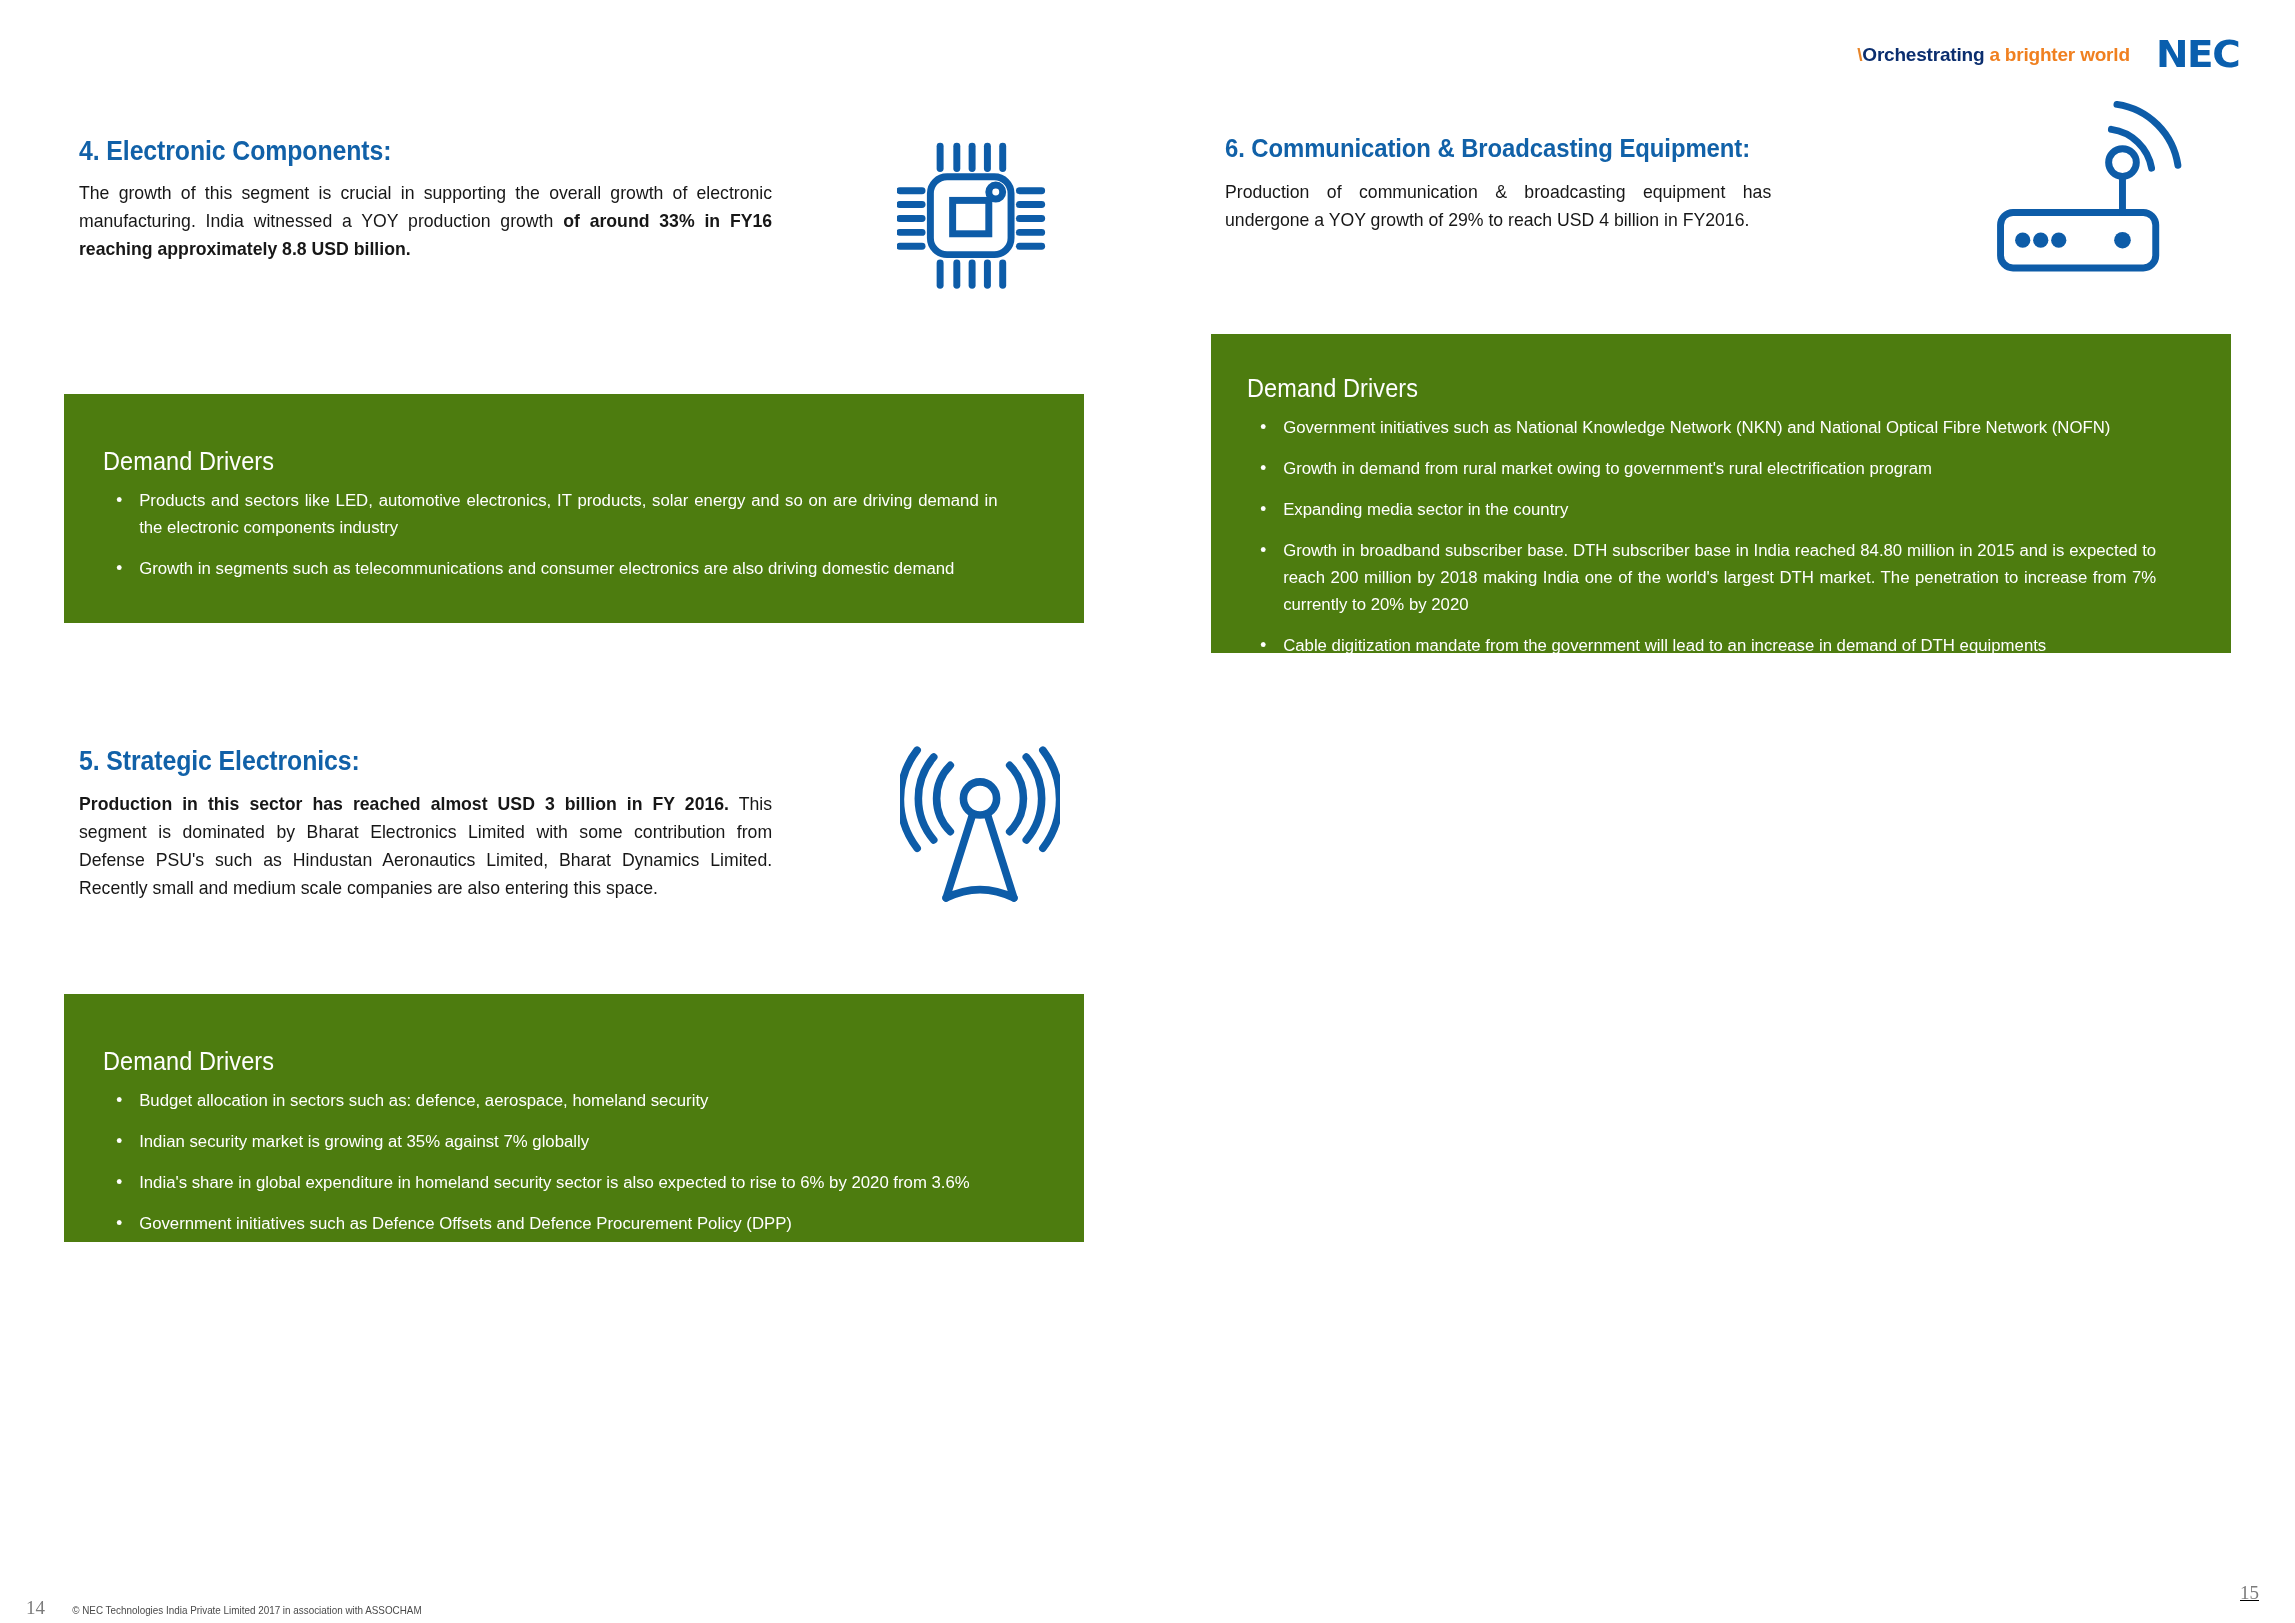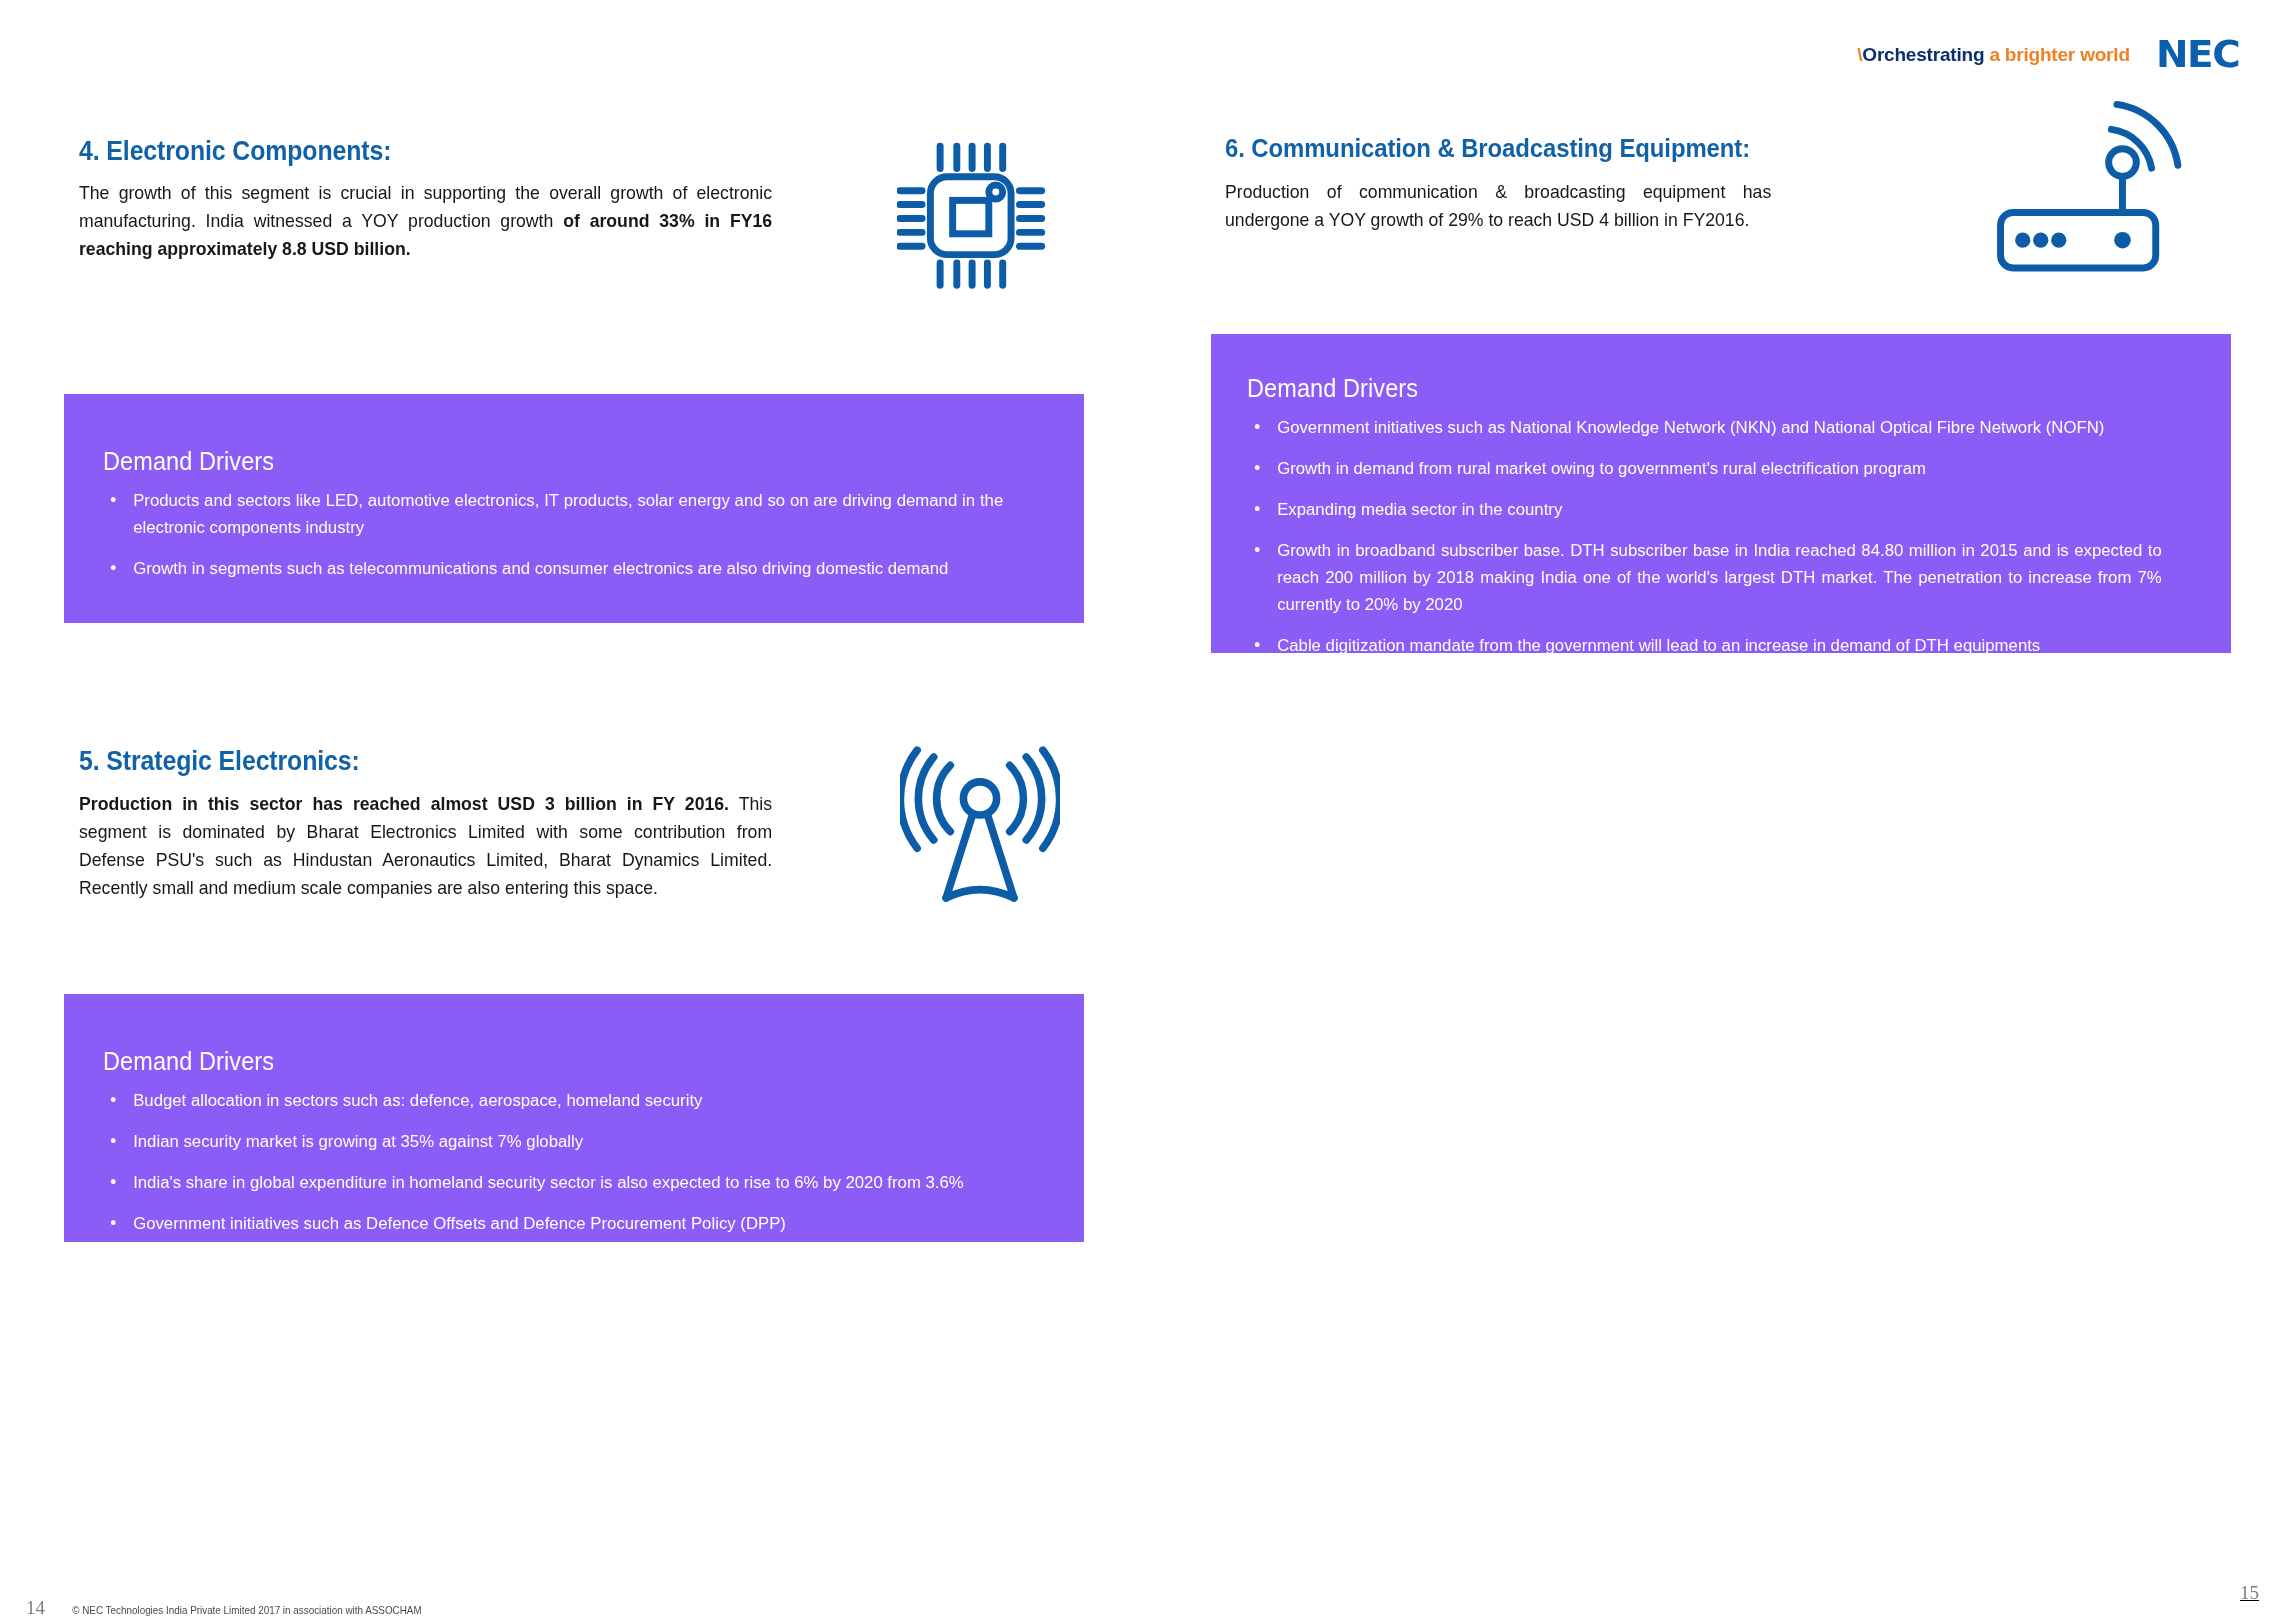--- a/index.html
+++ b/index.html
@@ -76,35 +76,35 @@
     transform-origin: left top;
   }
   .sec-body b { font-weight: bold; }
 
   
   .icon-box { position: absolute; }
 
   
   .panel {
     position: absolute;
-    background: #8b5cf6;
+    background: #4d7c0f;
     color: #ffffff;
     box-sizing: border-box;
   }
   .panel-title {
     font-size: 25px;
     font-weight: normal;
     letter-spacing: 0.1px;
     margin: 0 0 11px 0;
     transform: scaleX(0.94);
     transform-origin: left center;
   }
   .panel ul {
     list-style: none;
-    margin: 2px;
+    margin: 8px;
     padding: 0;
   }
   .panel li {
     position: relative;
     padding-left: 29px;
     margin-bottom: 14px;
     font-size: 17.3px;
     line-height: 1.56;
     text-align: justify;
     transform: scaleX(0.97);

